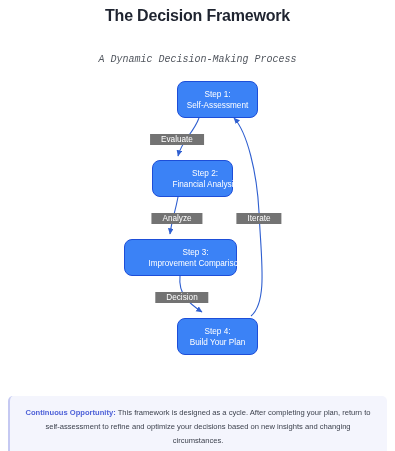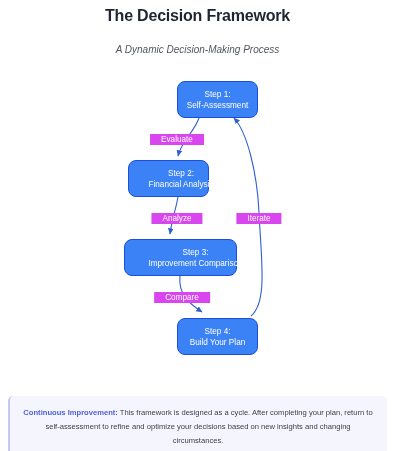--- a/index.html
+++ b/index.html
@@ -32,23 +32,24 @@
     font-weight: bold;
     color: #1f2430;
     letter-spacing: -0.2px;
     margin: 0;
     line-height: 20px;
   }
   .subtitle {
     font-size: 10px;
     font-style: italic;
     color: #51565e;
-    margin: 8px;
+    margin: 18px;
     padding-top: 9px;
     line-height: 13px;
+    font-family: Liberation Mono, monospace;
   }
 
   
   .flow-canvas {
     position: absolute;
     left: 0;
     top: 62px;
     width: 319px;
     height: 325px;
   }
@@ -73,21 +74,21 @@
     flex-direction: column;
     align-items: center;
     justify-content: center;
     text-align: center;
     white-space: nowrap;
   }
   .node-line { display: block; }
 
   .edge-label {
     position: absolute;
-    background: #d946ef;
+    background: #737373;
     color: #ffffff;
     font-size: 8.2px;
     line-height: 11px;
     padding: 0 11px;
     white-space: nowrap;
     transform: translateX(-50%);
   }
 
   
   .note {
@@ -139,42 +140,42 @@
       <path d="M 180,214 C 178,233 190,242 202,250" fill="none" stroke="#2f5fd0" stroke-width="1.1" marker-end="url(#arrow)"></path>
 
       <path d="M 251,254 C 268,240 261,196 259,150 C 257,110 247,70 234,56" fill="none" stroke="#2f5fd0" stroke-width="1.1" marker-end="url(#arrow)"></path>
     </svg>
 
     <div class="node" style="left:177px; top:19px; width:81px; height:37px;">
       <span class="node-line">Step 1:</span>
       <span class="node-line">Self-Assessment</span>
     </div>
 
-    <div class="node" style="left:128px; top:98px; width:81px; height:37px;padding-left:25px;">
+    <div class="node" style="left:152px; top:98px; width:81px; height:37px;padding-left:25px;">
       <span class="node-line">Step 2:</span>
       <span class="node-line">Financial Analysis</span>
     </div>
 
     <div class="node" style="left:124px; top:177px; width:113px; height:37px;padding-left:30px;">
       <span class="node-line">Step 3:</span>
       <span class="node-line">Improvement Comparison</span>
     </div>
 
     <div class="node" style="left:177px; top:256px; width:81px; height:37px;">
       <span class="node-line">Step 4:</span>
       <span class="node-line">Build Your Plan</span>
     </div>
 
     <div class="edge-label" style="left:177px; top:72px;">Evaluate</div>
 
     <div class="edge-label" style="left:177px; top:151px;">Analyze</div>
 
-    <div class="edge-label" style="left:182px; top:230px;">Compare</div>
+    <div class="edge-label" style="left:182px; top:230px;">Decision</div>
 
     <div class="edge-label" style="left:259px; top:151px;">Iterate</div>
 
   </div>
 
   <div class="note">
-    <p class="note-text"><span class="note-label">Continuous Improvement:</span><span> This framework is designed as a cycle. After completing your plan, return to self-assessment to refine and optimize your decisions based on new insights and changing circumstances.</span></p>
+    <p class="note-text"><span class="note-label">Continuous Opportunity:</span><span> This framework is designed as a cycle. After completing your plan, return to self-assessment to refine and optimize your decisions based on new insights and changing circumstances.</span></p>
   </div>
 
 </div>
 
 </body></html>

